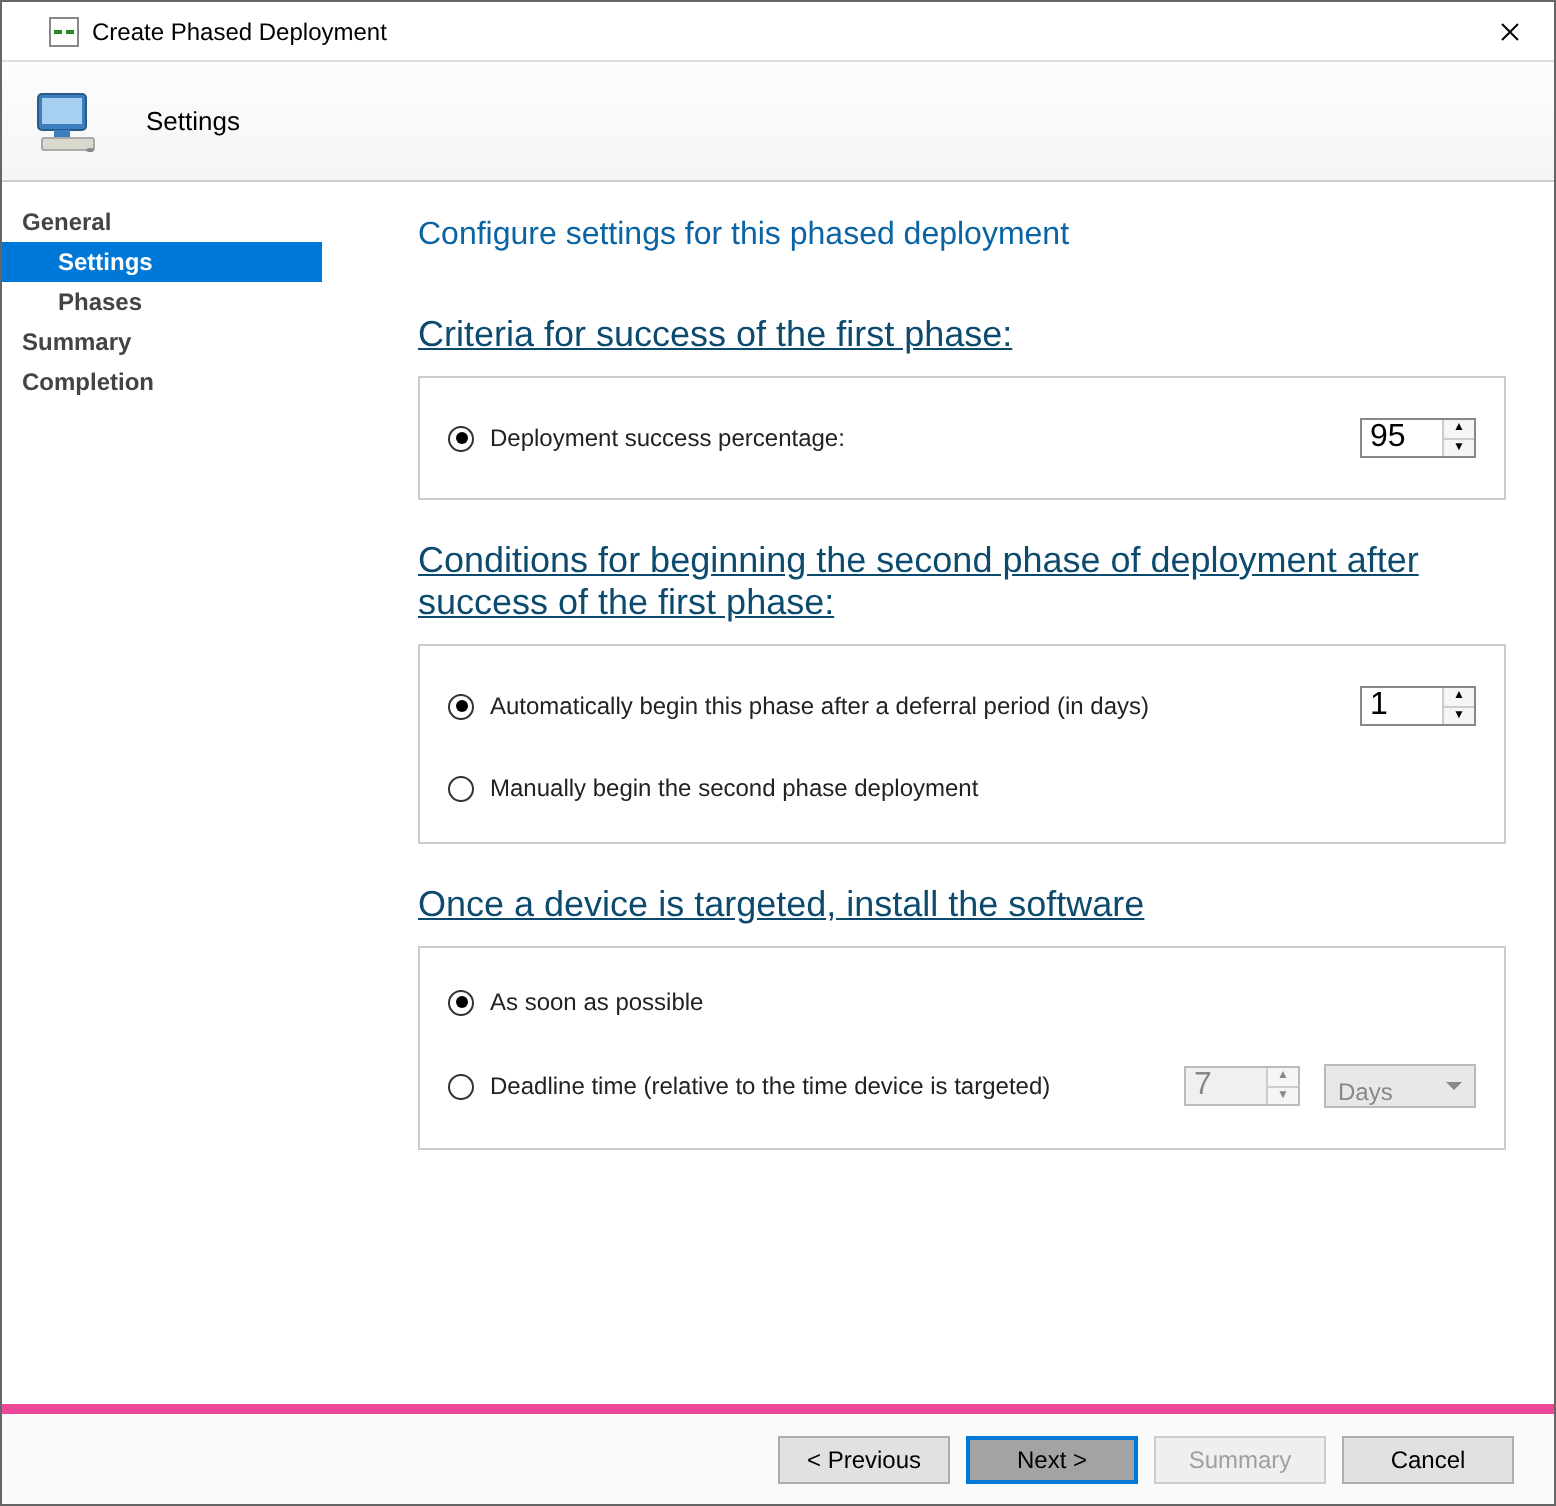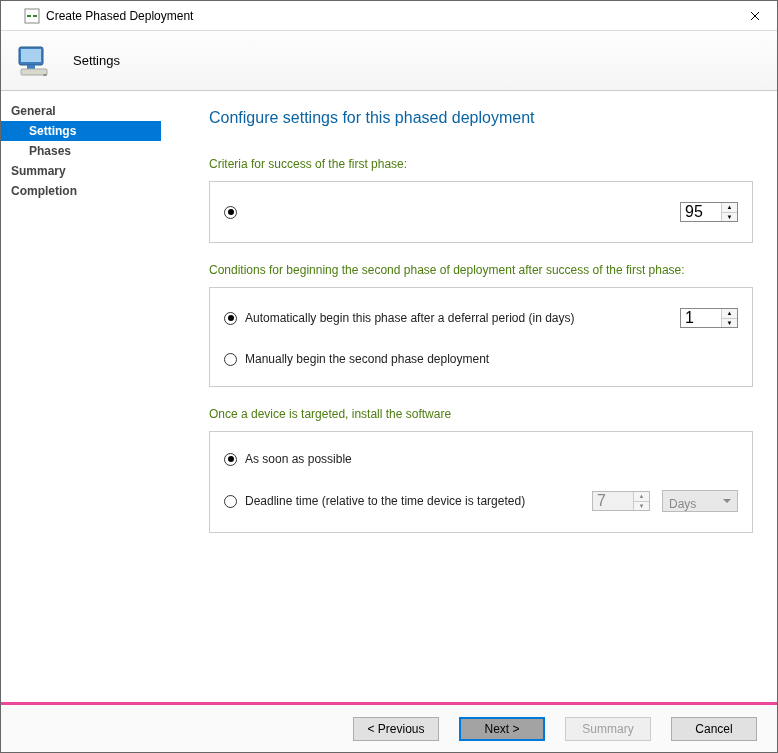--- a/index.html
+++ b/index.html
@@ -75,23 +75,24 @@
       overflow-y: auto;
     }
     .content-heading {
       color: #0a64a4;
       font-size: 16px;
       font-weight: 400;
       margin-bottom: 30px;
     }
 
     .section-label {
-      font-size: 12px;
-      color: #4d7c0f;
+      font-size: 18px;
+      color: #0c4a6e;
       margin-bottom: 10px;
+      text-decoration: underline;
     }
 
     .group-box {
       border: 1px solid #ccc;
       padding: 14px 14px;
       margin-bottom: 20px;
     }
 
     .radio-row {
       display: flex;
@@ -161,26 +162,26 @@
       content: '';
       position: absolute; right: 6px; top: 50%;
       transform: translateY(-50%);
       border-left: 4px solid transparent;
       border-right: 4px solid transparent;
       border-top: 4px solid #888;
     }
 
     .footer {
       height: 50px;
-      border-top: 3px solid #ec4899;
+      border-top: 5px solid #ec4899;
       display: flex;
       align-items: center;
       justify-content: flex-end;
       padding-right: 20px;
-      gap: 20px;
+      gap: 8px;
       background: #fafafa;
     }
     .btn {
       min-width: 86px; height: 24px;
       border: 1px solid #adadad;
       background: #e1e1e1;
       display: flex; align-items: center; justify-content: center;
       font-size: 12px;
       cursor: pointer;
       padding: 0 12px;
@@ -229,20 +230,21 @@
     <div class="sidebar-item">Completion</div>
   </div>
 
   <div class="content">
     <div class="content-heading">Configure settings for this phased deployment</div>
 
     <div class="section-label">Criteria for success of the first phase:</div>
     <div class="group-box">
       <div class="radio-row">
         <span class="radio checked"></span>
+        <span class="radio-label">Deployment success percentage:</span>
         <div class="spinner">
           <span class="spinner-value">95</span>
           <span class="spinner-btns">
             <span class="spinner-btn">▲</span>
             <span class="spinner-btn">▼</span>
           </span>
         </div>
       </div>
     </div>
 

